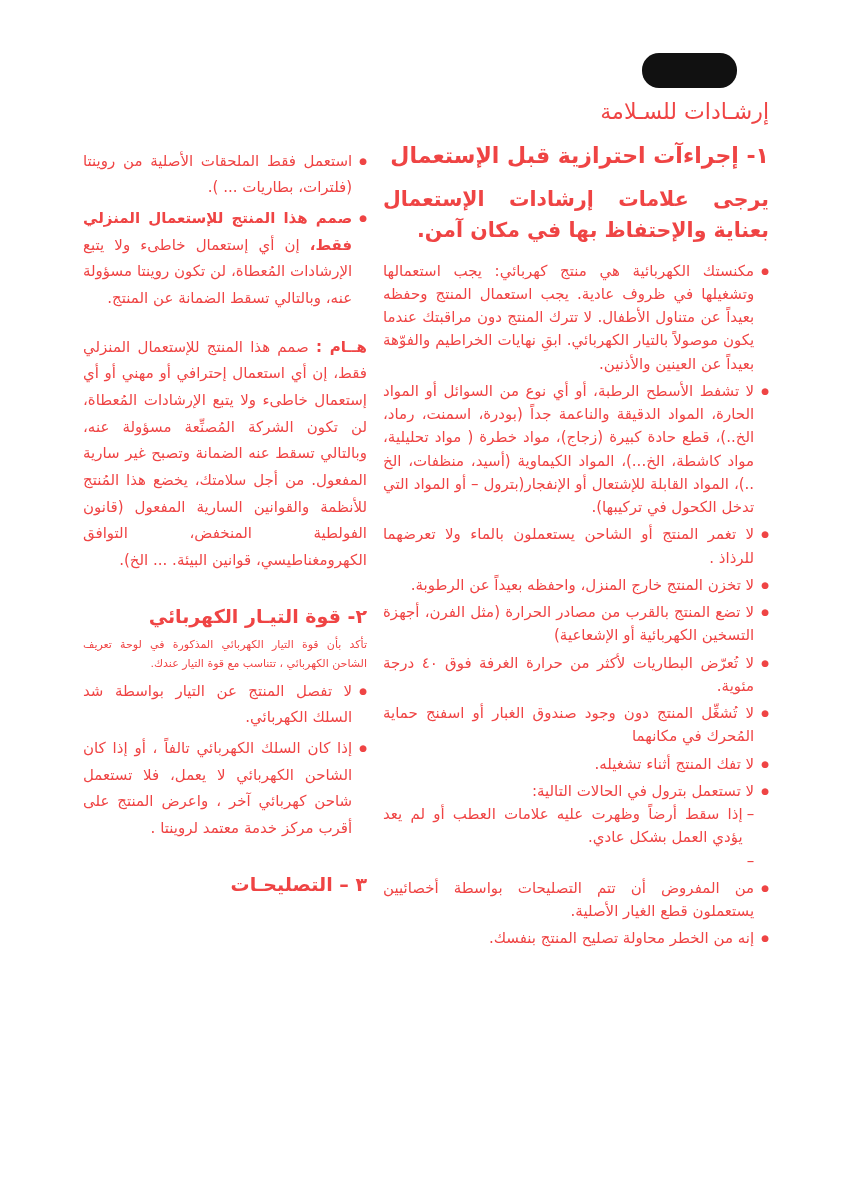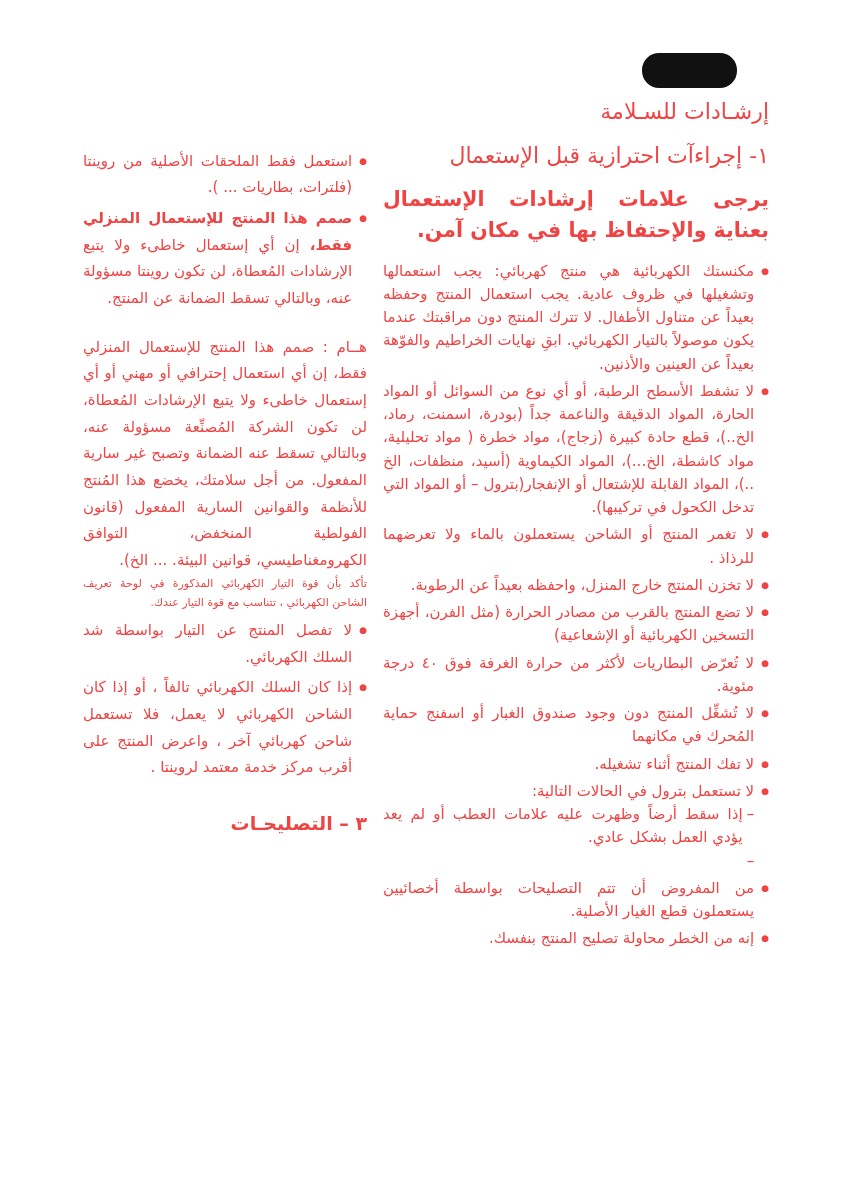--- a/index.html
+++ b/index.html
@@ -18,34 +18,34 @@
   .doc-title{
     margin:6px -32px 0 0;  
     padding-left:30px;
     font-size:22px;font-weight:normal;line-height:1.25;
   }
   
   .columns{display:flex;gap:16px;padding:12px 30px 0 40px;align-items:flex-start;}
   .col-main{flex:0 0 386px;}
   .col-side{flex:1 1 auto;padding-top:10px;}
   
-  .sec1-heading{font-size:22px;font-weight:normal;margin:4px 0 14px;line-height:1.3;}
+  .sec1-heading{font-size:22px;font-weight:bold;margin:4px 0 14px;line-height:1.3;}
   .intro{font-size:20.5px;font-weight:bold;line-height:1.5;margin:0 0 14px;text-align:justify;}
   ul.bullets{list-style:none;margin:0;padding:0;}
   ul.bullets li{display:flex;gap:7px;margin:0 0 4px;}
   .marker{flex:0 0 auto;font-size:9px;line-height:23px;}
   .col-main .btext{font-size:15px;line-height:1.55;text-align:justify;flex:1 1 auto;}
   .dash-row{display:flex;gap:4px;}
   .dash{flex:0 0 auto;}
   .cont{margin-top:1px;}
   
   .col-side .btext{font-size:15px;line-height:1.78;text-align:justify;flex:1 1 auto;}
   .col-side .marker{line-height:27px;}
   .para{font-size:15px;line-height:1.78;text-align:justify;margin:22px 0 0;}
-  .para b{font-weight:normal;}
+  .para b{font-weight:bold;}
   .sec-heading{font-size:19px;font-weight:bold;margin:30px 0 6px;line-height:1.3;}
   .sec-text{font-size:11px;line-height:1.78;text-align:justify;margin:0 0 4px;}
 </style>
 </head>
 <body>
 
 <div class="page">
 
   <div class="header">
     <span class="badge"></span>
@@ -122,20 +122,21 @@
             <div class="btext">استعمل فقط الملحقات الأصلية من روينتا (فلترات، بطاريات ... ).</div>
           </li>
         <li>
           <span class="marker">●</span>
           <div class="btext"><b>صمم هذا المنتج للإستعمال المنزلي فقط،</b><span> إن أي إستعمال خاطىء ولا يتبع الإرشادات المُعطاة، لن تكون روينتا مسؤولة عنه، وبالتالي تسقط الضمانة عن المنتج.</span></div>
         </li>
       </ul>
 
       <p class="para"><b>هــام :</b><span> صمم هذا المنتج للإستعمال المنزلي فقط، إن أي استعمال إحترافي أو مهني أو أي إستعمال خاطىء ولا يتبع الإرشادات المُعطاة، لن تكون الشركة المُصنِّعة مسؤولة عنه، وبالتالي تسقط عنه الضمانة وتصبح غير سارية المفعول. من أجل سلامتك، يخضع هذا المُنتج للأنظمة والقوانين السارية المفعول (قانون الفولطية المنخفض، التوافق الكهرومغناطيسي، قوانين البيئة. ... الخ).</span></p>
 
+      <h3 class="sec-heading">٢- قوة التيـار الكهربائي</h3>
       <p class="sec-text">تأكد بأن قوة التيار الكهربائي المذكورة في لوحة تعريف الشاحن الكهربائي ، تتناسب مع قوة التيار  عندك.</p>
       <ul class="bullets">
         <li>
             <span class="marker">●</span>
             <div class="btext">لا تفصل المنتج عن التيار بواسطة شد السلك الكهربائي.</div>
           </li>
         <li>
             <span class="marker">●</span>
             <div class="btext">إذا كان السلك الكهربائي تالفاً ، أو إذا كان الشاحن الكهربائي لا يعمل، فلا تستعمل شاحن كهربائي آخر ، واعرض المنتج على أقرب مركز خدمة  معتمد لروينتا .</div>
           </li>

